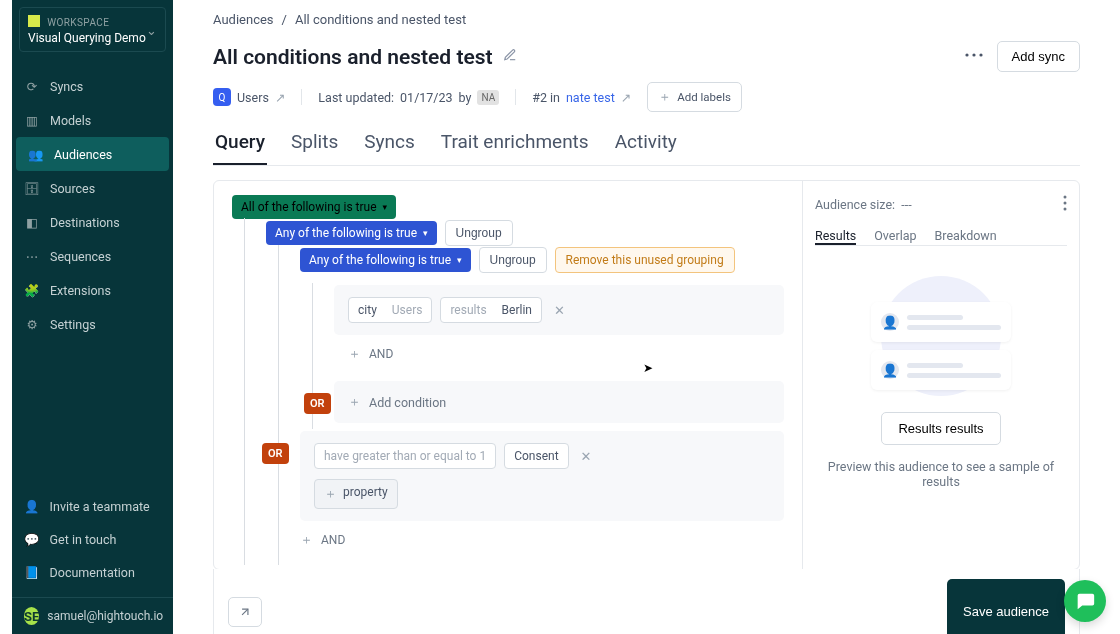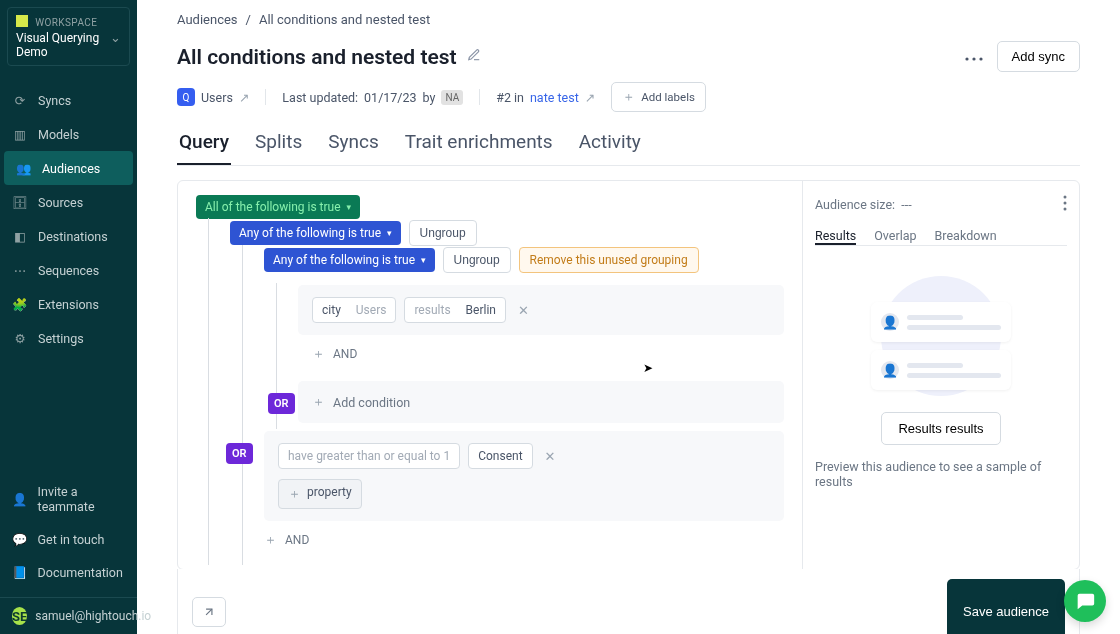--- a/index.html
+++ b/index.html
@@ -1,19 +1,19 @@
 <!DOCTYPE html>
 <html><head>
 <meta charset="utf-8">
 <style>
   * { box-sizing: border-box; }
   html, body { margin:0; padding:0; font-family: -apple-system, BlinkMacSystemFont, "Segoe UI", Roboto, sans-serif; font-size:13px; color:#1a202c; }
   body { width:1120px; height:634px; display:flex; background:#fff; position:relative; overflow:hidden;}
   
-  .sidebar { width:137px; background:#07353a; color:#c5d1d3; display:flex; flex-direction:column; }
+  .sidebar { width:161px; background:#07353a; color:#c5d1d3; display:flex; flex-direction:column;margin-left:12px; }
   .workspace { margin:7px; padding:6px 8px; border:1px solid #1b4a50; border-radius:4px; position:relative;}
   .workspace .ws-label { font-size:10px; letter-spacing:0.4px; color:#8fa1a3; }
   .workspace .ws-name { font-size:12px; color:#fff; margin-top:2px;}
   .workspace .ws-caret { position:absolute; right:8px; top:50%; transform:translateY(-50%); color:#8fa1a3;}
   .ws-logo { display:inline-block; width:12px; height:12px; background:#d7e94a; margin-right:4px; position:relative; top:1px;}
   .nav { list-style:none; margin:10px 0 0 0; padding:0; flex:1;}
   .nav li { display:flex; align-items:center; gap:10px; padding:9px 12px; font-size:12.5px; cursor:pointer;}
   .nav li.active { background:#0e5e5d; color:#fff; border-radius:4px; margin:0 4px;}
   .nav .ic { width:16px; height:16px; display:inline-flex; align-items:center; justify-content:center; color:#8fa1a3; }
   .nav li.active .ic { color:#fff; }
@@ -22,21 +22,21 @@
   .user-row { display:flex; align-items:center; gap:8px; padding:9px 12px; border-top:1px solid #1b4a50;}
   .avatar { width:18px; height:18px; border-radius:50%; background:#a7e24a; color:#0e3a2f; font-size:13px; display:flex; align-items:center; justify-content:center; font-weight:700;}
   
   .main { flex:1; display:flex; flex-direction:column; }
   .head { padding:12px 40px 0 40px; }
   .breadcrumb { color:#4a5568; font-size:13px; display:flex; align-items:center; gap:8px;}
   .breadcrumb a { color:#4a5568; text-decoration:none;}
   .title-row { display:flex; align-items:center; margin-top:14px; gap:10px;}
   .title { font-size:21px; font-weight:600; }
   .edit-ic { color:#8a94a6; cursor:pointer;}
-  .title-actions { margin-left:auto; display:flex; gap:10px; align-items:center;}
+  .title-actions { margin-left:auto; display:flex; gap:10px; }
   .more-btn { color:#4a5568; cursor:pointer; padding:4px;}
   .btn { border:1px solid #d5dbe1; background:#fff; border-radius:5px; padding:7px 14px; font-size:13px; cursor:pointer;}
   .meta-row { display:flex; align-items:center; gap:16px; margin-top:10px; color:#4a5568; font-size:12.5px;}
   .meta-seg { display:flex; align-items:center; gap:6px;}
   .chip-user { width:18px; height:18px; border-radius:4px; background:#355ef0; color:#fff; font-size:10px; display:flex; align-items:center; justify-content:center;}
   .chip-na { background:#e2e2e2; color:#666; font-size:10px; padding:2px 4px; border-radius:3px;}
   .ext-ic { color:#9aa5b1;}
   .meta-sep { width:1px; height:16px; background:#e2e6ea;}
   .link { color:#3765e8; text-decoration:none;}
   .labels-btn { border:1px solid #d5dbe1; border-radius:5px; padding:5px 10px; font-size:11.5px; background:#fff; display:flex; align-items:center; gap:6px; cursor:pointer; color:#4a5568;}
@@ -44,54 +44,54 @@
   .tabs { display:flex; gap:22px; border-bottom:1px solid #e6e9ed; margin-top:18px;}
   .tab { padding:0 2px 10px 2px; font-size:19px; color:#4a5568; cursor:pointer;}
   .tab.active { color:#1a202c; border-bottom:2px solid #1a202c; font-weight:500;}
   
   .body { flex:1; padding:14px 40px 0 40px; position:relative;}
   .panel { border:1px solid #e6e9ed; border-radius:6px; display:flex; height:390px; }
   .query-col { flex:1; padding:14px 18px; overflow:auto; position:relative;}
   .side-col { width:277px; border-left:1px solid #e6e9ed; padding:14px 12px; display:flex; flex-direction:column; position:relative;}
   
   .pill { display:inline-flex; align-items:center; gap:6px; padding:5px 9px; border-radius:4px; font-size:12px;}
-  .pill-g { background:#0a7a55; color:#86efac;}
+  .pill-g { background:#0a7a55; color:#000000;}
   .pill-b { background:#2e54d3; color:#fff;}
   .caret { font-size:9px;}
   .ungroup { border:1px solid #d5dbe1; background:#fff; border-radius:4px; padding:5px 10px; font-size:12px; cursor:pointer; color:#4a5568;}
   .warn { border:1px solid #f3c47d; background:#fff8ee; color:#c27c19; border-radius:4px; padding:5px 10px; font-size:12px;}
   .lvl { margin-top:1px; padding-left:34px; position:relative;}
   .lvl::before { content:''; position:absolute; left:12px; top:-2px; bottom:-6px; width:1px; background:#d9dde2;}
   .row { display:flex; align-items:center; gap:8px; }
   .cond-box { background:#f7f8fa; border-radius:5px; padding:12px 14px; margin-top:12px; }
   .chip { border:1px solid #d5dbe1; background:#fff; border-radius:4px; padding:5px 9px; font-size:12px; color:#4a5568; display:inline-flex; align-items:flex-start; gap:6px;}
   .muted { color:#a2aab5;}
   .x { color:#9aa5b1; cursor:pointer; padding:2px 4px;}
   .plus { color:#9aa5b1; font-size:13px;}
   .and-row { display:flex; align-items:center; gap:8px; padding:10px 14px; color:#6b7684; font-size:12px; cursor:pointer;}
   .add-cond-box { background:#f7f8fa; border-radius:5px; padding:12px 14px; margin-top:6px; display:flex; align-items:center; gap:8px; color:#6b7684; font-size:12.5px; cursor:pointer;}
-  .or-badge { background:#6d28d9; color:#fff; font-size:11px; font-weight:600; border-radius:4px; padding:4px 6px; }
+  .or-badge { background:#c2410c; color:#fff; font-size:11px; font-weight:600; border-radius:4px; padding:4px 6px; }
   .or-wrap { position:relative; margin-top:8px; }
   .or-wrap .or-badge { position:absolute; left:-38px; top:12px;}
   .or-wrap.inner .or-badge { left:-30px;}
   
   .size-row { display:flex; align-items:center; justify-content:space-between; color:#6b7684; font-size:12.5px;}
   .kebab { color:#6b7684; cursor:pointer;}
   .side-tabs { display:flex; gap:18px; border-bottom:1px solid #e6e9ed; margin-top:14px;}
   .side-tab { padding:0 0 0 0; font-size:12.5px; color:#6b7684; cursor:pointer;}
   .side-tab.active { color:#1a202c; border-bottom:2px solid #1a202c;}
   .illus { margin:30px auto 16px auto; width:150px; height:120px; position:relative;}
   .illus .bg { position:absolute; width:120px; height:120px; border-radius:50%; background:#eef0fb; left:15px; top:0;}
   .illus .card { position:absolute; width:140px; height:40px; background:#fff; border-radius:6px; box-shadow:0 1px 3px rgba(0,0,0,0.06); left:5px; display:flex; align-items:center; padding:0 10px; gap:8px;}
   .illus .card.c1{ top:26px;} .illus .card.c2{ top:74px;}
   .illus .dot { width:18px; height:18px; border-radius:50%; background:#e3e7ef; display:flex; align-items:center; justify-content:center;}
   .illus .lines { flex:1; display:flex; flex-direction:column; gap:5px;}
   .illus .ln { height:5px; background:#e3e7ef; border-radius:3px;}
   .preview-btn { border:1px solid #d5dbe1; background:#fff; border-radius:5px; padding:8px 16px; font-size:13px; cursor:pointer; align-self:center;}
-  .preview-note { color:#6b7684; font-size:12.5px; margin-top:14px;}
+  .preview-note { text-align:center; color:#6b7684; font-size:12.5px; margin-top:14px;}
   
   .footer { border:1px solid #e6e9ed; border-top:none; border-radius:0 0 6px 6px; padding:10px 14px; display:flex; align-items:center; justify-content:space-between; margin-top:-1px; background:#fff;}
   .expand-btn { border:1px solid #d5dbe1; border-radius:5px; width:34px; height:30px; display:flex; align-items:center; justify-content:center; cursor:pointer; color:#6b7684;}
   .save-btn { background:#07353a; color:#fff; border:none; border-radius:5px; padding:25px 16px; font-size:13px; cursor:pointer;}
   
   .chat { position:absolute; right:14px; bottom:12px; width:42px; height:42px; border-radius:50%; background:#1fbf5b; display:flex; align-items:center; justify-content:center; box-shadow:0 4px 10px rgba(0,0,0,0.15);}
   .chat svg { color:#fff; }
   .cursor { position:absolute; left:643px; top:361px; font-size:12px; color:#000; pointer-events:none;}
 </style>
 </head>

